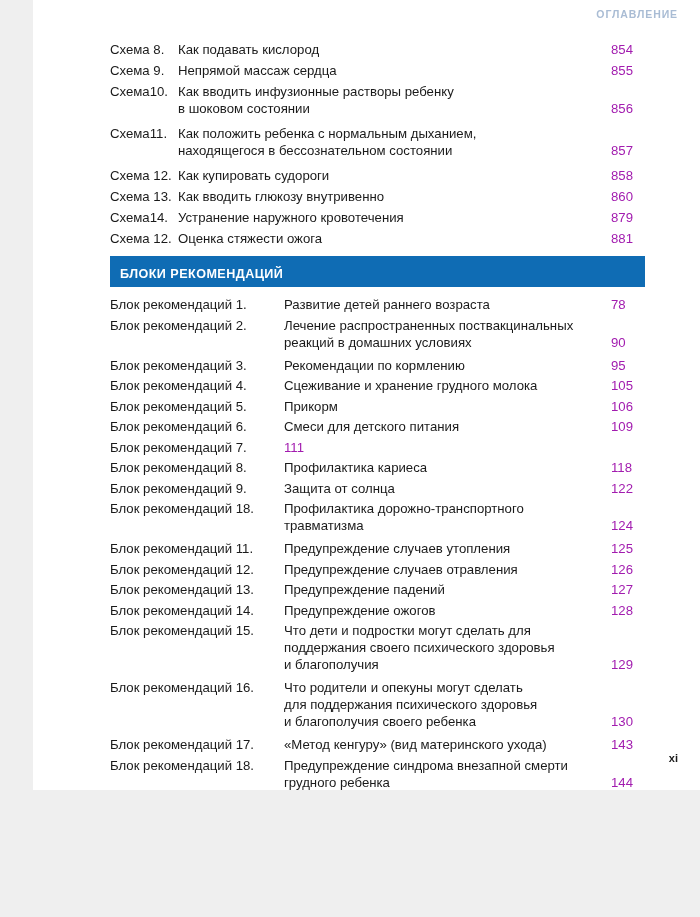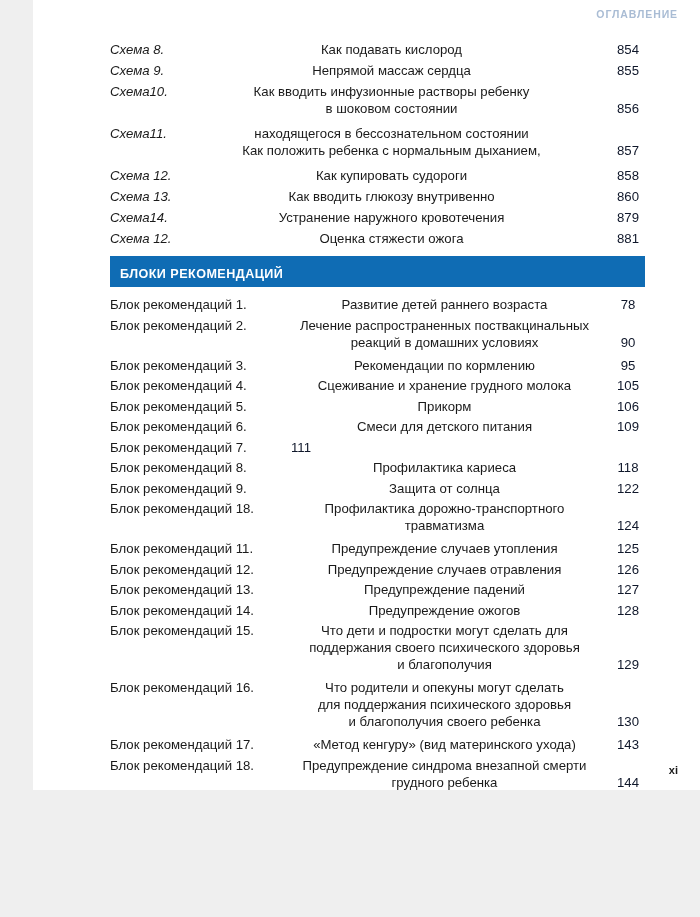--- a/index.html
+++ b/index.html
@@ -50,32 +50,32 @@
     color: #1a1a1a;
     white-space: pre;
   }
   .row .title {
     flex: 1 1 auto;
     font-size: 13.2px;
     line-height: 17px;
     color: #1a1a1a;
     padding-right: 6px;
   }
-  .row .title .ln { display: block; text-align: center; }
+  .row .title .ln { display: block; }
   .row .page {
     flex: 0 0 auto;
     width: 34px;
-    text-align: center;
+    text-align: left;
     font-size: 13.2px;
     line-height: 17px;
-    color: #0f172a;
+    color: #a21caf;
     align-self: flex-end;
   }
   
-  #schema-list .label { width: 68px; font-style: italic; }
+  #schema-list .label { width: 68px; }
   #schema-list .row { margin-bottom: 4px; }
   #schema-list .row.multi { margin-bottom: 8px; }
 
   
   #blocks-list .label { width: 174px; }
   #blocks-list .row { margin-bottom: 3.5px; }
   #blocks-list .row.multi { margin-bottom: 6px; }
 
   .section-bar {
     background: #0f6cb4;
@@ -84,21 +84,21 @@
     font-weight: 700;
     letter-spacing: 0.45px;
     padding: 12px 0 6px 10px;
     margin: 9px 0 9px 0;
     height: 13px;
     line-height: 13px;
   }
   #folio {
     position: absolute;
     right: 22px;
-    bottom: 14px;
+    bottom: 26px;
     font-size: 11px;
     font-weight: 700;
     color: #1a1a1a;
   }
 </style>
 </head>
 <body>
 
 <div id="page">
 
@@ -125,22 +125,22 @@
           <div class="label">Схема10.</div>
           <div class="title">
             <span class="ln">Как вводить инфузионные растворы ребенку</span>
             <span class="ln">в шоковом состоянии</span>
           </div>
           <div class="page">856</div>
         </div>
         <div class="row multi">
           <div class="label">Схема11.</div>
           <div class="title">
+            <span class="ln">Как положить ребенка с нормальным дыханием,</span>
             <span class="ln">находящегося в бессознательном состоянии</span>
-            <span class="ln">Как положить ребенка с нормальным дыханием,</span>
           </div>
           <div class="page">857</div>
         </div>
         <div class="row">
           <div class="label">Схема 12.</div>
           <div class="title">
             <span class="ln">Как купировать судороги</span>
           </div>
           <div class="page">858</div>
         </div>

